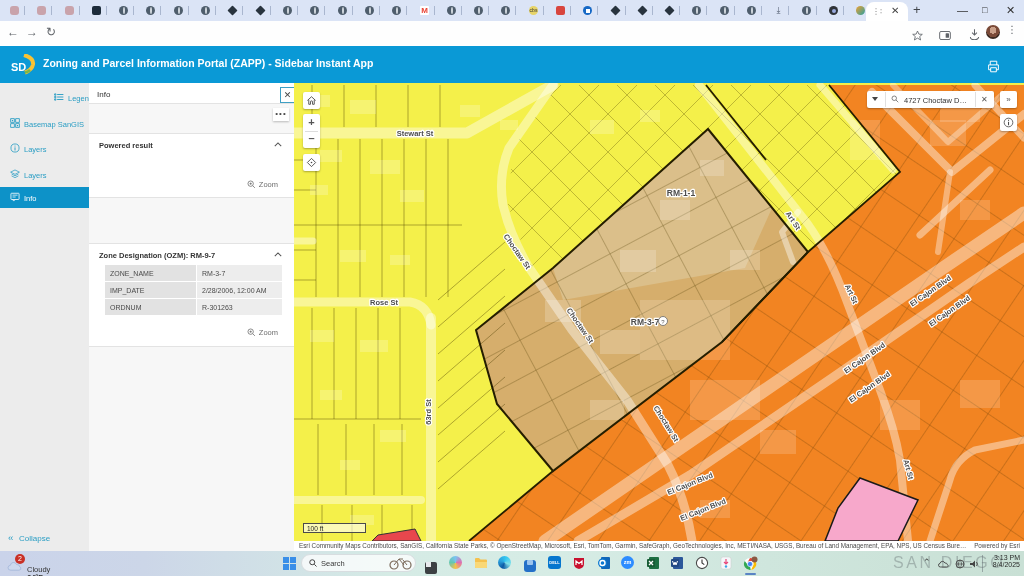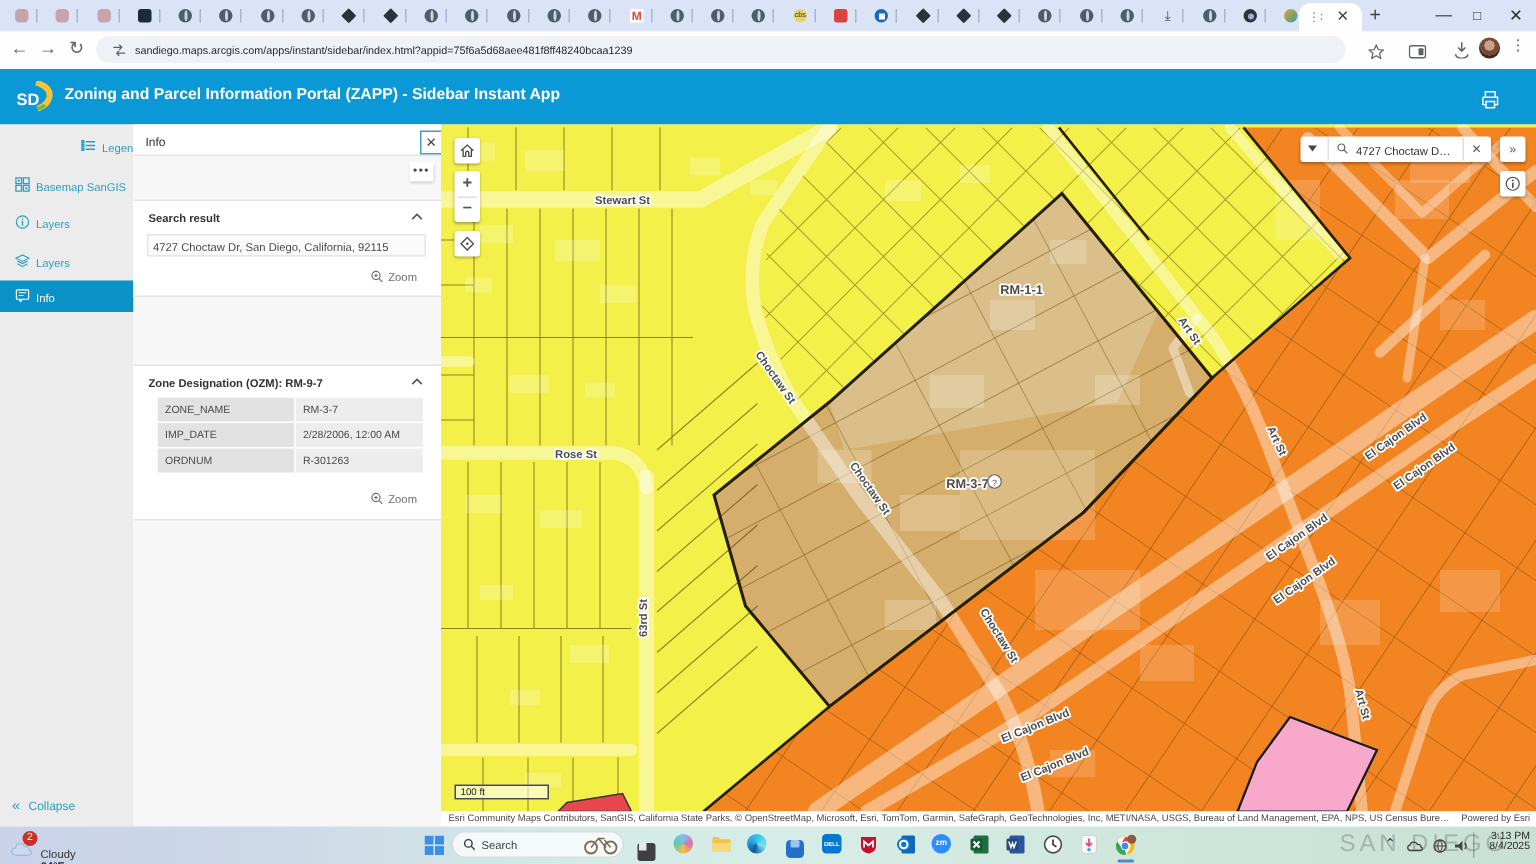--- a/index.html
+++ b/index.html
@@ -173,26 +173,20 @@
 <div style="position:absolute;left:939px;top:6px;"><svg width="12" height="11" viewBox="0 0 18 16">
         <rect x="1" y="2" width="16" height="12" rx="2" fill="none" stroke="#5f6368" stroke-width="1.4"></rect>
         <rect x="10" y="4.5" width="5" height="7" rx="1" fill="#5f6368"></rect>
       </svg></div>
 <div style="position:absolute;left:969px;top:5px;"><svg width="11" height="12" viewBox="0 0 16 16">
         <path d="M8,1 V9 M4.5,6 L8,9.5 L11.5,6" stroke="#5f6368" stroke-width="1.5" fill="none"></path>
         <path d="M2,12.5 a6,4 0 0 0 12,0" stroke="#5f6368" stroke-width="1.5" fill="none"></path>
       </svg></div>
 <div style="position:absolute;left:986px;top:4px;width:14px;height:14px;border-radius:50%;background:radial-gradient(circle at 50% 38%,#c9a08a 0 30%,#7a4a38 31% 60%,#3c2a22 61%);"></div>
 <div style="position:absolute;left:1007px;top:3px;font-size:10px;color:#5f6368;">⋮</div>
-<div id="omni">
- <svg width="9" height="9" viewBox="0 0 16 16" style="position:absolute;left:11px;top:5px;">
-        <path d="M1,4.5 H11 M8,1.5 L11,4.5 L8,7.5 M15,11.5 H5 M8,8.5 L5,11.5 L8,14.5" stroke="#5f6368" stroke-width="1.5" fill="none"></path>
-      </svg>
-    <div class="url">sandiego.maps.arcgis.com/apps/instant/sidebar/index.html?appid=75f6a5d68aee481f8ff48240bcaa1239</div>
-  </div>
 </div>
 
 <div class="abs" id="appheader">
  <div style="position:absolute;left:11px;top:15px;color:#fff;font-size:11px;font-weight:bold;">SD</div>
  <svg width="14" height="21" viewBox="0 0 14 21" style="position:absolute;left:22px;top:8px;">
       <path d="M2,1 Q12,4 11,10.5 Q10,16 3,18.5" fill="none" stroke="#f8c334" stroke-width="4"></path>
       <path d="M3,18.5 Q6,18 8,16" fill="none" stroke="#7ab648" stroke-width="2.5"></path>
     </svg>
  <svg width="13" height="13" viewBox="0 0 16 16" style="position:absolute;left:987px;top:14px;">
       <path d="M4,6 V1.5 H12 V6 M2,6 H14 V12 H11.5 M4.5,12 H2 V6 M4.5,9.5 H11.5 V14.5 H4.5 Z" fill="none" stroke="#fff" stroke-width="1.2"></path>
@@ -239,25 +233,24 @@
   <div id="collapse"><span style="font-size:9.5px;letter-spacing:-1px;">‹‹</span>&nbsp;&nbsp;&nbsp;Collapse</div>
 </div>
 
 <div class="abs" id="panel">
   <div class="ph">
       <div class="t">Info</div>
     </div>
   <div id="closebox">✕</div>
   <div id="kebab">•••</div>
   <div class="card" style="top:50px;height:63px;">
-    <div class="sect" style="top:7px;">Search result</div>
+    <div class="sect" style="top:7px;">Powered result</div>
       <svg class="chev" style="top:8px;" width="8" height="5" viewBox="0 0 10 6">
         <path d="M1,5 L5,1 L9,5" stroke="#555" stroke-width="1.3" fill="none"></path>
       </svg>
-    <div class="addr">4727 Choctaw Dr, San Diego, California, 92115</div>
     <div class="zoomlink" style="top:46px;"><svg width="9" height="9" viewBox="0 0 16 16">
           <circle cx="6.5" cy="6.5" r="4.8" fill="none" stroke="#6e6e6e" stroke-width="1.4"></circle>
           <path d="M4.5,6.5 h4 M6.5,4.5 v4 M10.2,10.2 L14,14" stroke="#6e6e6e" stroke-width="1.4" fill="none"></path>
         </svg>Zoom</div>
   </div>
   <div class="card" style="top:160px;height:102px;">
     <div class="sect" style="top:7px;">Zone Designation (OZM): RM-9-7</div>
       <svg class="chev" style="top:8px;" width="8" height="5" viewBox="0 0 10 6">
         <path d="M1,5 L5,1 L9,5" stroke="#555" stroke-width="1.3" fill="none"></path>
       </svg>

